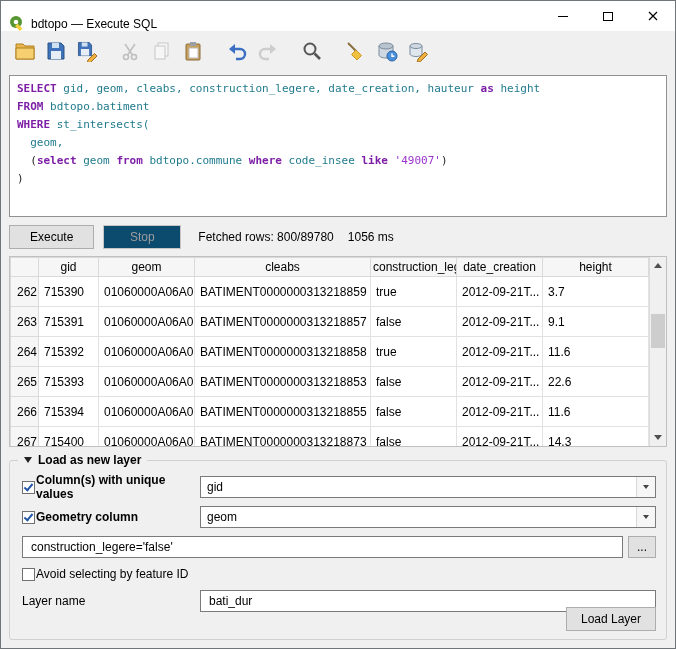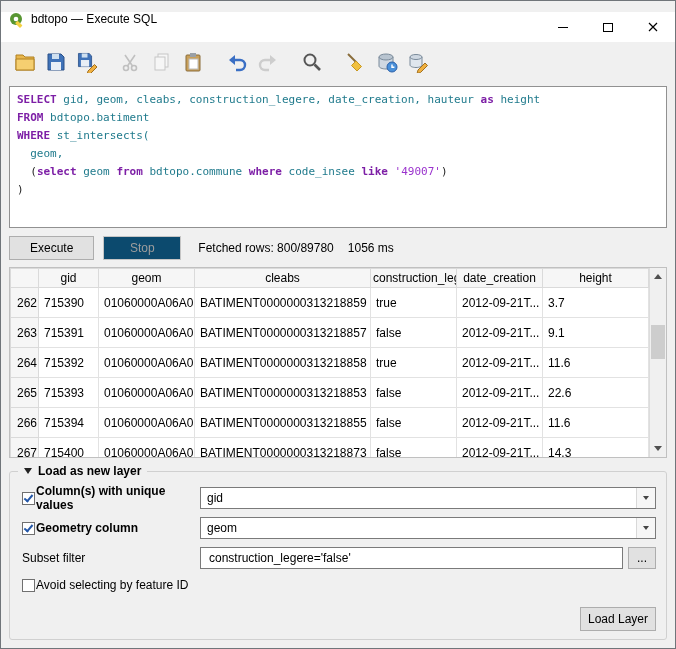--- a/index.html
+++ b/index.html
@@ -8,21 +8,21 @@
   .window {
     width: 676px; height: 649px;
     border: 1px solid #70757a;
     background: var(--window-bg, #f0f0f0);
     display: flex; flex-direction: column;
     overflow: hidden;
     font-size: 12px; color: #000;
   }
 
   
-  .titlebar { flex: 0 0 30px; background: var(--titlebar-bg, #fff); display: flex; align-items: flex-start; margin-top: 11px; }
+  .titlebar { flex: 0 0 30px; background: var(--titlebar-bg, #fff); display: flex; align-items: flex-end; }
   .app-icon { margin: 0 6px 0 8px; display: flex; }
   .title { flex: 1; font-size: 12px; white-space: nowrap; overflow: hidden; }
   .win-buttons { display: flex; height: 100%; }
   .win-btn { width: 45px; height: 100%; display: flex; align-items: center; justify-content: center; }
   .glyph-min { width: 10px; height: 1px; background: #000; }
   .glyph-max { width: 10px; height: 9px; border: 1px solid #000; }
 
   
   .toolbar { flex: 0 0 40px; display: flex; align-items: center; padding: 0 8px; }
   .tb-btn { width: 31px; height: 30px; border: 1px solid transparent; background: transparent;
@@ -94,21 +94,21 @@
   .combo-value { flex: 1; padding-left: 6px; white-space: nowrap; overflow: hidden; }
   .combo-btn { width: 19px; align-self: stretch; display: flex; align-items: center; justify-content: center;
                border-left: 1px solid #d8d8d8; background: #f6f6f6; }
   .combo-arrow-shape { width: 0; height: 0; border-left: 3.5px solid transparent; border-right: 3.5px solid transparent;
                        border-top: 4.5px solid #444; }
 
   input.line-edit { height: 22px; border: 1px solid #7a7a7a; background: #fff; padding: 0 8px;
                     font: 12px "Liberation Sans", sans-serif; flex: 1; min-width: 0; }
   .browse-btn { margin-left: 5px; min-width: 28px; padding: 0 8px; height: 22px; }
 
-  .load-layer-btn { position: absolute; right: 10px; bottom: 8px; height: 24px; padding: 0 7px; }
+  .load-layer-btn { position: absolute; right: 10px; bottom: 8px; height: 24px; padding: 0 14px; }
 </style>
 </head>
 <body>
 
 <div class="window">
 
   <div class="titlebar">
     <span class="app-icon">
       <svg width="16" height="16" viewBox="0 0 16 16">
         <circle cx="7" cy="7" r="6" fill="#589632"></circle>
@@ -351,31 +351,34 @@
       </span>
       <span class="combo">
         <span class="combo-value">geom</span>
         <span class="combo-btn">
             <span class="combo-arrow-shape"></span>
           </span>
       </span>
     </div>
 
     <div class="form-row">
-      <span class="row-label-wrap">
-        <span>Subset filter</span>
-      </span>
       <input class="line-edit" type="text" value="construction_legere='false'" style="">
       <button class="btn browse-btn">...</button>
     </div>
 
     <div class="form-row short">
       <span class="row-label-wrap">
         <span class="checkbox"></span>
         <span>Avoid selecting by feature ID</span>
       </span>
     </div>
 
+    <div class="form-row">
+      <span class="row-label-wrap">
+        <span>Layer name</span>
+      </span>
+      <input class="line-edit" type="text" value="bati_dur" style="">
+    </div>
 
     <button class="btn load-layer-btn">Load Layer</button>
   </div>
 
 </div>
 
 </body></html>

